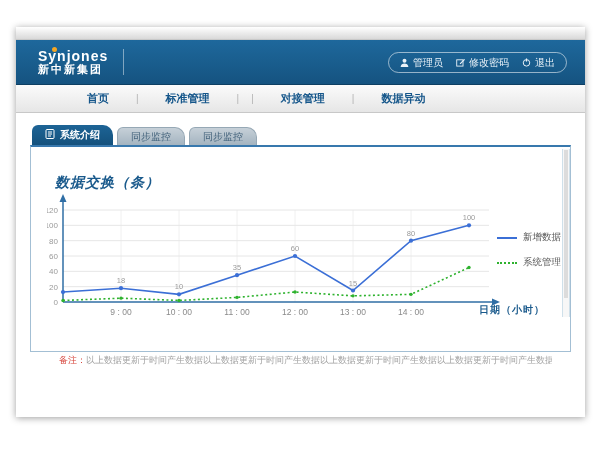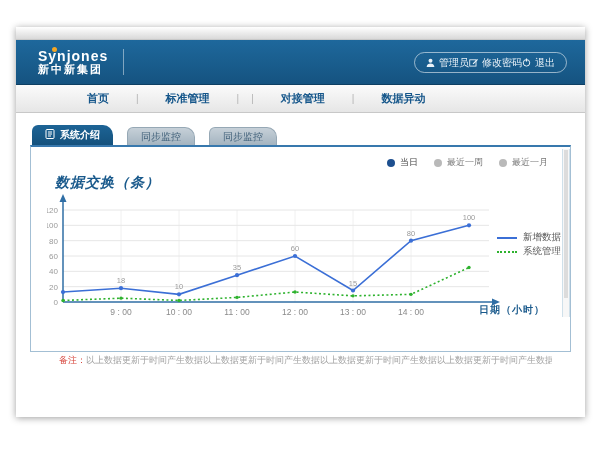--- a/index.html
+++ b/index.html
@@ -14,58 +14,58 @@
   .header { position:relative; height:45px; background:linear-gradient(#1e689c,#155380);
             border-bottom:1px solid #0e3f63; display:flex; align-items:center; }
   .logo { position:relative; margin-left:22px; color:#fff; line-height:1.05; }
   .logo-en { font-size:14px; font-weight:bold; letter-spacing:1px; }
   .logo-accent { position:absolute; left:14px; top:-2px; width:5px; height:5px; border-radius:50%;
                  background:#f5a623; }
   .logo-cn { font-size:11px; font-weight:bold; letter-spacing:2px; }
   .brand-sep { width:1px; height:26px; background:rgba(255,255,255,.45); margin:0 13px 0 15px; }
   .app-title { color:#fff; font-size:14px; letter-spacing:2px; font-weight:bold; }
   .user-pill { position:absolute; right:18px; top:12px; height:21px; display:flex; align-items:center;
-               padding:0 11px; border:1px solid rgba(255,255,255,.55); border-radius:11px;
+               gap:13px; padding:0 11px; border:1px solid rgba(255,255,255,.55); border-radius:11px;
                color:#eaf2f8; font-size:10px; }
   .pill-item { display:flex; align-items:center; gap:4px; cursor:pointer; }
   .pill-item svg { display:block; }
 
   
   .nav { height:28px; background:linear-gradient(#fbfbfb,#e6e6e6); border-bottom:1px solid #c8c8c8;
          display:flex; align-items:center; padding-left:56px;gap:12px; }
   .nav-item { font-size:11px; font-weight:bold; color:#15568a; padding:0 15px; cursor:pointer; }
   .nav-sep { color:#b4b4b4; font-size:10px; }
 
   
   .content { position:relative; height:244px; background:#fff; }
 
   .tabs { position:absolute; left:16px; top:12px; display:flex; align-items:flex-end; }
   .tab { height:20px; display:flex; align-items:center; gap:5px; padding:0 13px;
          font-size:10px; border-radius:6px 10px 0 0; cursor:pointer; }
   .tab.active { background:linear-gradient(#1d6496,#14517c); color:#fff; font-weight:bold; }
-  .tab.inactive { background:linear-gradient(#c6d0d8,#a4b4c0); color:#44637c; margin-left:14px;
+  .tab.inactive { background:linear-gradient(#c6d0d8,#a4b4c0); color:#44637c; margin-left:4px;
                   border:1px solid #96a8b5; border-bottom:none; height:18px; }
 
   .panel { position:absolute; left:14px; right:14px; top:32px; bottom:5px; background:#fff;
            border:1px solid #a3bfd4; border-top:2px solid #3878ad; }
 
   .radios { position:absolute; top:9px; right:22px; display:flex; gap:16px; align-items:center; }
   .radio { display:flex; align-items:center; gap:5px; font-size:9px; color:#777; cursor:pointer; }
   .radio .dot { width:8px; height:8px; border-radius:50%; background:#b9b9b9; }
   .radio.selected .dot { background:#1d4f8f; }
   .radio.selected { color:#444; }
 
   .ylabel { position:absolute; left:24px; top:27px; font-size:14px; font-weight:bold; color:#1a5a8c;
             letter-spacing:1px;font-style:italic; }
   .xlabel { position:absolute; left:448px; top:156px; font-size:10px; font-weight:bold; color:#1a5a8c;
             letter-spacing:1px; }
 
   .chart-wrap { position:absolute; left:16px; top:42px; width:470px; height:140px; }
 
-  .legend { position:absolute; left:466px; top:84px; display:flex; flex-direction:column; gap:1px; }
+  .legend { position:absolute; left:466px; top:84px; display:flex; flex-direction:column; gap:12px; }
   .legend-row { display:flex; align-items:center; gap:6px; font-size:9.5px; color:#555; }
   .legend-swatch { width:20px; height:0; }
 
   .footnote { position:absolute; left:28px; right:18px; top:207px; font-size:9px; color:#a2a2a2;
               white-space:nowrap; overflow:hidden; }
   .footnote .fn-label { color:#d6453c; }
 
   .vscroll { position:absolute; right:0; top:2px; width:8px; height:168px; background:#f7f7f7;
              border-left:1px solid #cfe0ea; border-right:1px solid #cfe0ea; }
   .vscroll-thumb { position:absolute; left:1px; right:1px; top:1px; height:88%; background:#dcdcdc; }
@@ -143,34 +143,20 @@
       <div class="tab inactive">
         <span>同步监控</span>
       </div>
       <div class="tab inactive">
         <span>同步监控</span>
       </div>
     </div>
 
     <div class="panel">
 
-      <div class="radios">
-        <span class="radio selected">
-          <span class="dot"></span>
-          <span>当日</span>
-        </span>
-        <span class="radio">
-          <span class="dot"></span>
-          <span>最近一周</span>
-        </span>
-        <span class="radio">
-          <span class="dot"></span>
-          <span>最近一月</span>
-        </span>
-      </div>
 
       <div class="ylabel">数据交换（条）</div>
 
       <div class="chart-wrap">
         <svg id="chart-svg" width="470" height="140">
             <line x1="74" y1="113" x2="74" y2="21" stroke="#f0f0f0" stroke-width="1"></line>
             <line x1="132" y1="113" x2="132" y2="21" stroke="#f0f0f0" stroke-width="1"></line>
             <line x1="190" y1="113" x2="190" y2="21" stroke="#f0f0f0" stroke-width="1"></line>
             <line x1="248" y1="113" x2="248" y2="21" stroke="#f0f0f0" stroke-width="1"></line>
             <line x1="306" y1="113" x2="306" y2="21" stroke="#f0f0f0" stroke-width="1"></line>

